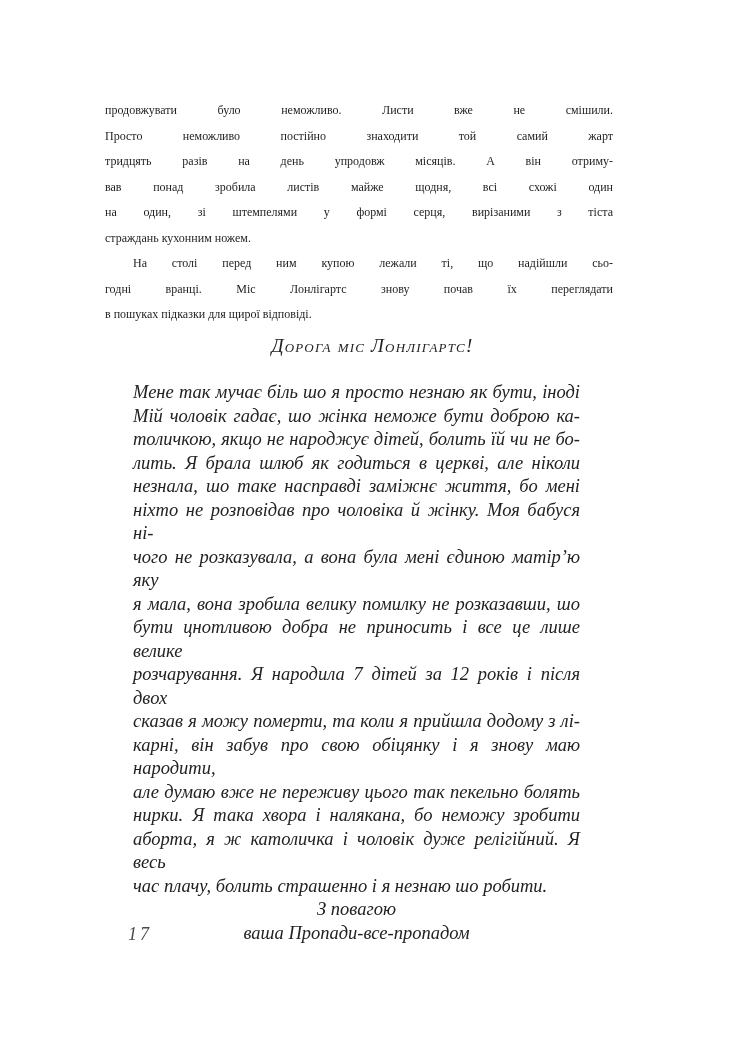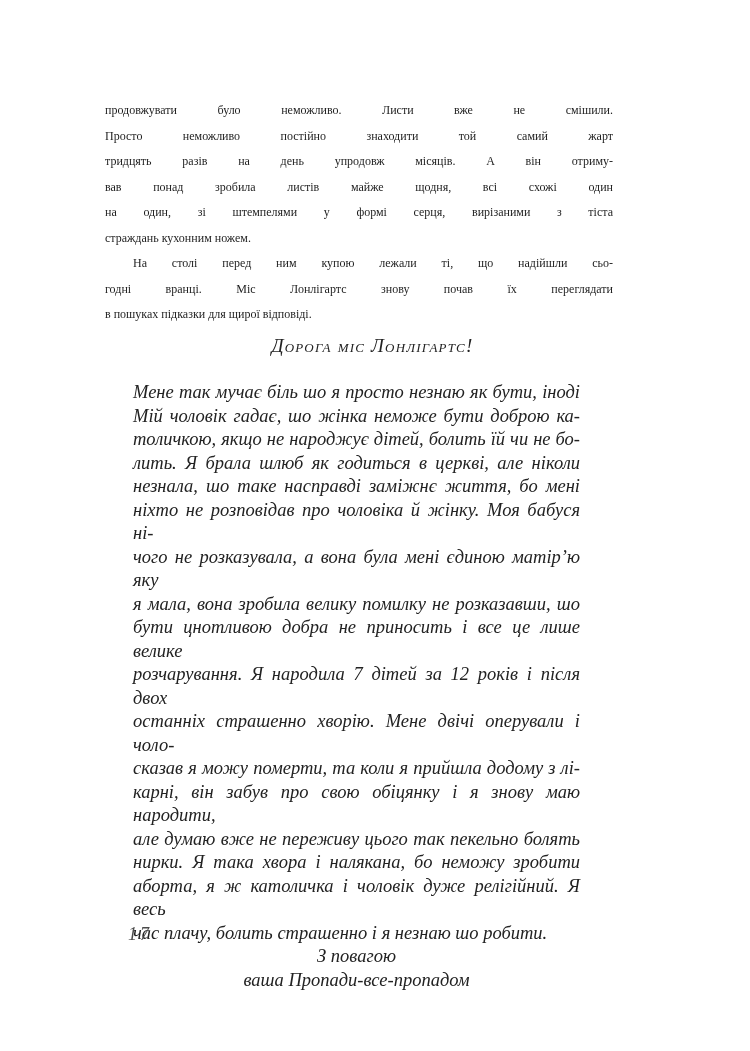--- a/index.html
+++ b/index.html
@@ -107,21 +107,20 @@
     <div class="lline">Мене так мучає біль шо я просто незнаю як бути, іноді</div>
     <div class="lline">Мій чоловік гадає, шо жінка неможе бути доброю ка-</div>
     <div class="lline">толичкою, якщо не народжує дітей, болить їй чи не бо-</div>
     <div class="lline">лить. Я брала шлюб як годиться в церкві, але ніколи</div>
     <div class="lline">незнала, шо таке насправді заміжнє життя, бо мені</div>
     <div class="lline">ніхто не розповідав про чоловіка й жінку. Моя бабуся ні-</div>
     <div class="lline">чого не розказувала, а вона була мені єдиною матір’ю яку</div>
     <div class="lline">я мала, вона зробила велику помилку не розказавши, шо</div>
     <div class="lline">бути цнотливою добра не приносить і все це лише велике</div>
     <div class="lline">розчарування. Я народила 7 дітей за 12 років і після двох</div>
-    <div class="lline">останніх страшенно хворію. Мене двічі оперували і чоло-</div>
     <div class="lline">сказав я можу померти, та коли я прийшла додому з лі-</div>
     <div class="lline">карні, він забув про свою обіцянку і я знову маю народити,</div>
     <div class="lline">але думаю вже не переживу цього так пекельно болять</div>
     <div class="lline">нирки. Я така хвора і налякана, бо неможу зробити</div>
     <div class="lline">аборта, я ж католичка і чоловік дуже релігійний. Я весь</div>
     <div class="lline last">час плачу, болить страшенно і я незнаю шо робити.</div>
     <div class="lline center">З повагою</div>
     <div class="lline center">ваша Пропади-все-пропадом</div>
   </div>
 

